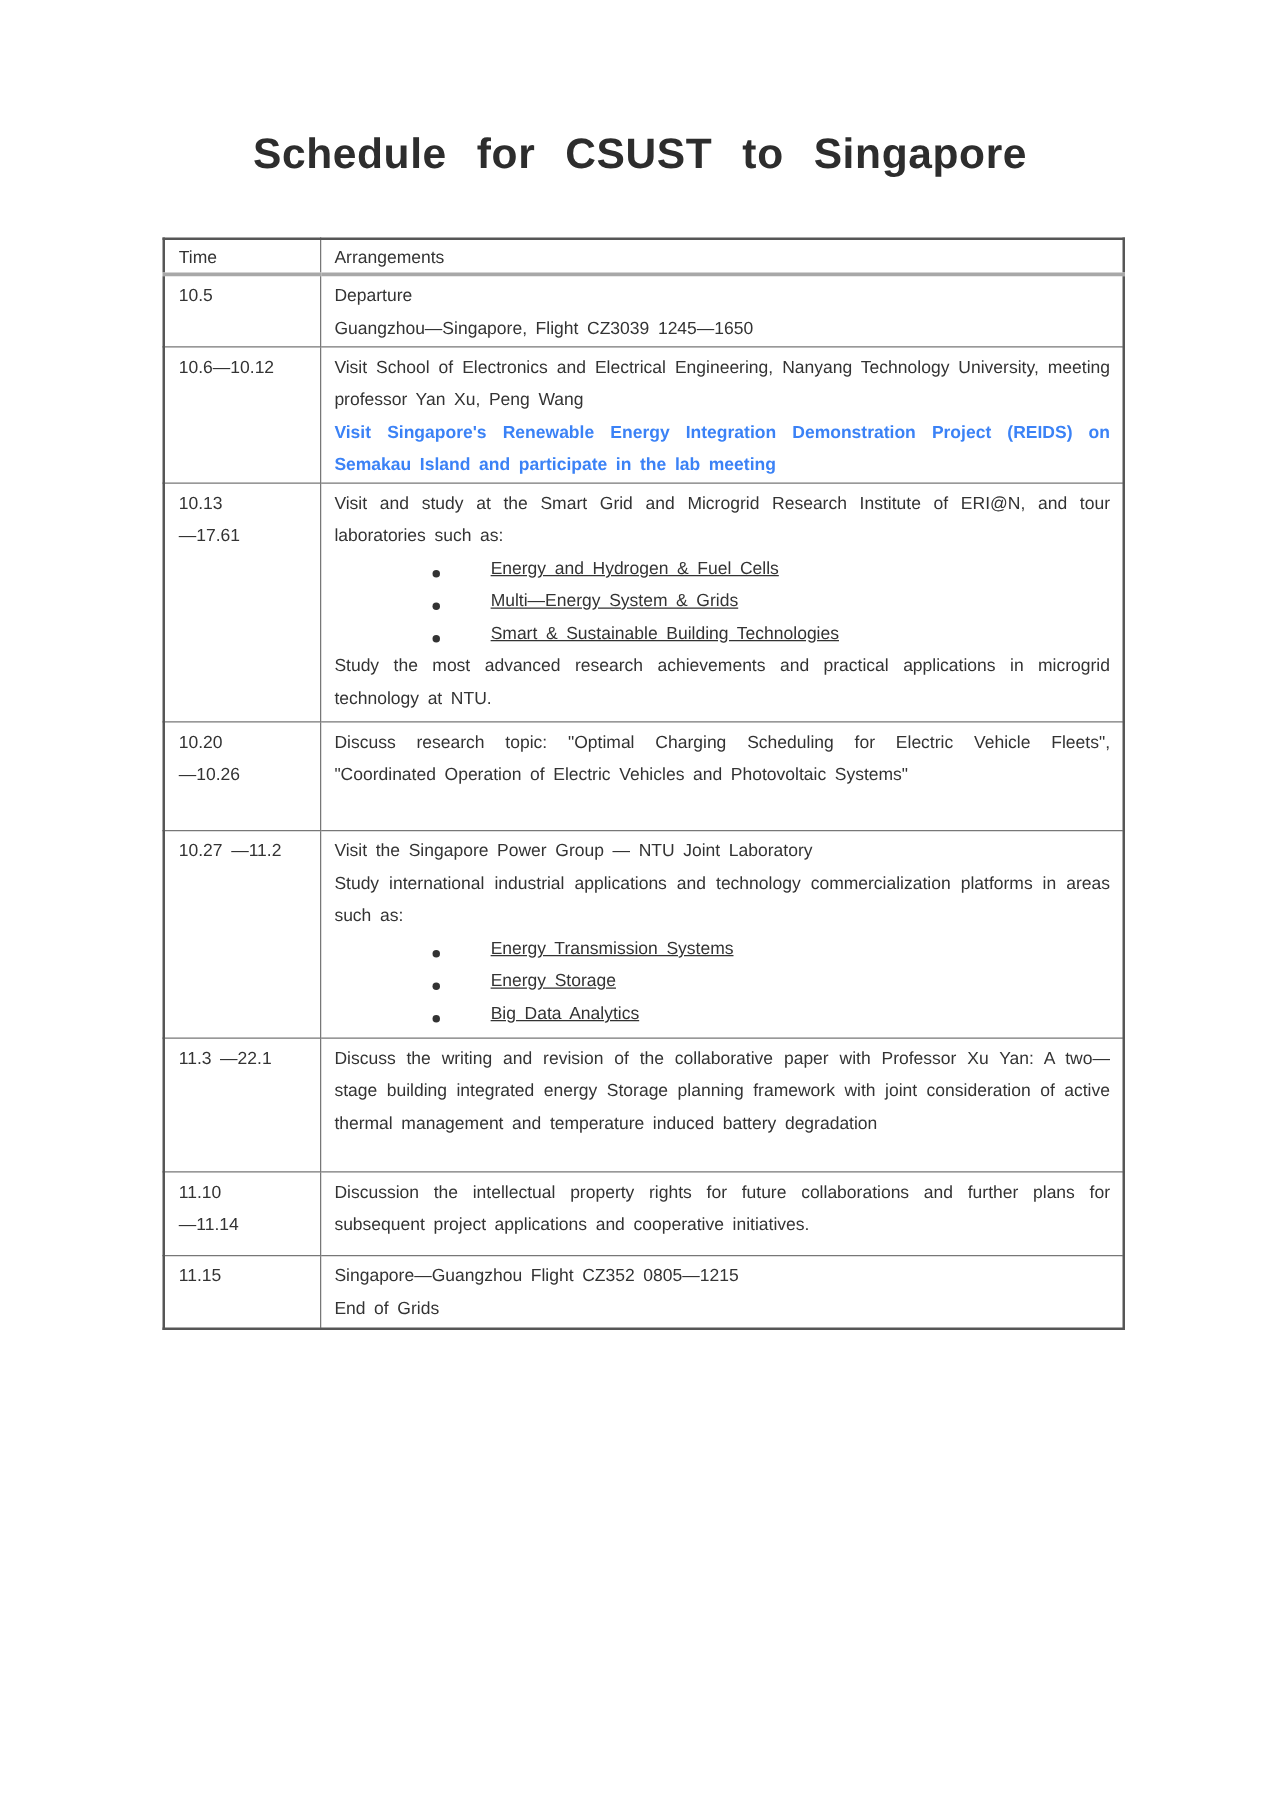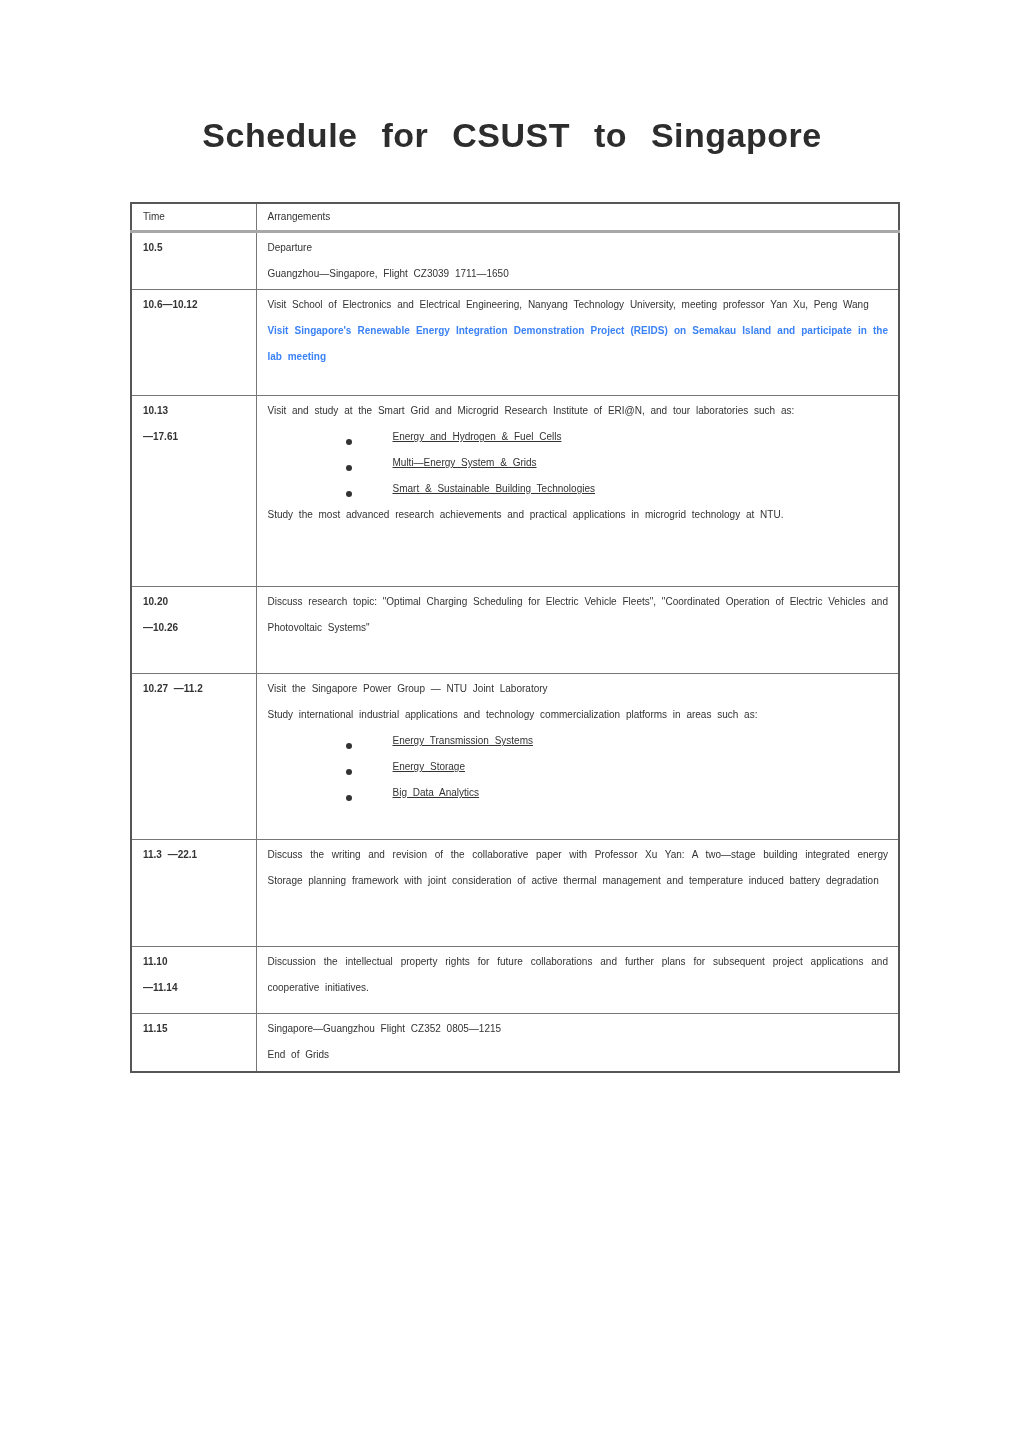--- a/index.html
+++ b/index.html
@@ -6,41 +6,41 @@
   .page {
     position:relative;
     width:1024px; height:1448px;
     background:#ffffff;
     font-family:"Liberation Sans", sans-serif;
     color:#333333;
     box-sizing:border-box;
     overflow:hidden;
   }
   .doc-title {
-    margin:12px;
+    margin:0;
     padding-top:104px;
     text-align:center;
     font-size:34px;
     font-weight:600;
     color:#2d2d2d;
     word-spacing:14px;
     letter-spacing:0.5px;
   }
   table.schedule {
     border-collapse:collapse;
     table-layout:fixed;
     width:770px;
     margin:47px 0 0 130px;
     border:2px solid #565656;
   }
   col.c-time { width:125px; }
   th, td {
     border:1px solid #777777;
     vertical-align:top;
-    font-size:10px;
+    font-size:14px;
     line-height:26px;
     font-weight:400;
     color:#333333;
     word-spacing:3px;
     padding:2px 10px 2px 11px;
     box-sizing:border-box;
   }
   thead th {
     text-align:left;
     height:26px;
@@ -50,21 +50,21 @@
   
   tbody tr:nth-child(1) td { height:57px; }
   tbody tr:nth-child(2) td { height:106px; }
   tbody tr:nth-child(3) td { height:191px; }
   tbody tr:nth-child(4) td { height:87px; }
   tbody tr:nth-child(5) td { height:166px; }
   tbody tr:nth-child(6) td { height:107px; }
   tbody tr:nth-child(7) td { height:67px;margin-top:24px; }
   tbody tr:nth-child(8) td { height:58px; }
 
-  td .time-line { white-space:nowrap;font-weight:bold; }
+  td .time-line { white-space:nowrap; }
   td p.para { margin:0; text-align:justify; }
   td p.para.bold { font-weight:700; color:#3b82f6; }
   .bullet-row { display:flex; align-items:center; padding-left:78px;text-decoration:underline; }
   .bullet-dot {
     flex:0 0 auto;
     width:6px; height:6px;
     border-radius:50%;
     background:#333333;
     margin:10px 41px 0 0;
   }
@@ -87,21 +87,21 @@
         <th>Arrangements</th>
       </tr>
     </thead>
     <tbody id="rows">
         <tr>
           <td>
             <div class="time-line">10.5</div>
           </td>
           <td>
             <p class="para">Departure</p>
-            <p class="para">Guangzhou—Singapore, Flight CZ3039 1711—1650</p>
+            <p class="para">Guangzhou—Singapore, Flight CZ3039 1245—1650</p>
           </td>
         </tr>
         <tr>
           <td>
             <div class="time-line">10.6—10.12</div>
           </td>
           <td>
             <p class="para">Visit School of Electronics and Electrical Engineering, Nanyang Technology University, meeting professor Yan Xu, Peng Wang</p>
             <p class="para bold">Visit Singapore's Renewable Energy Integration Demonstration Project (REIDS) on Semakau Island and participate in the lab meeting</p>
           </td>

